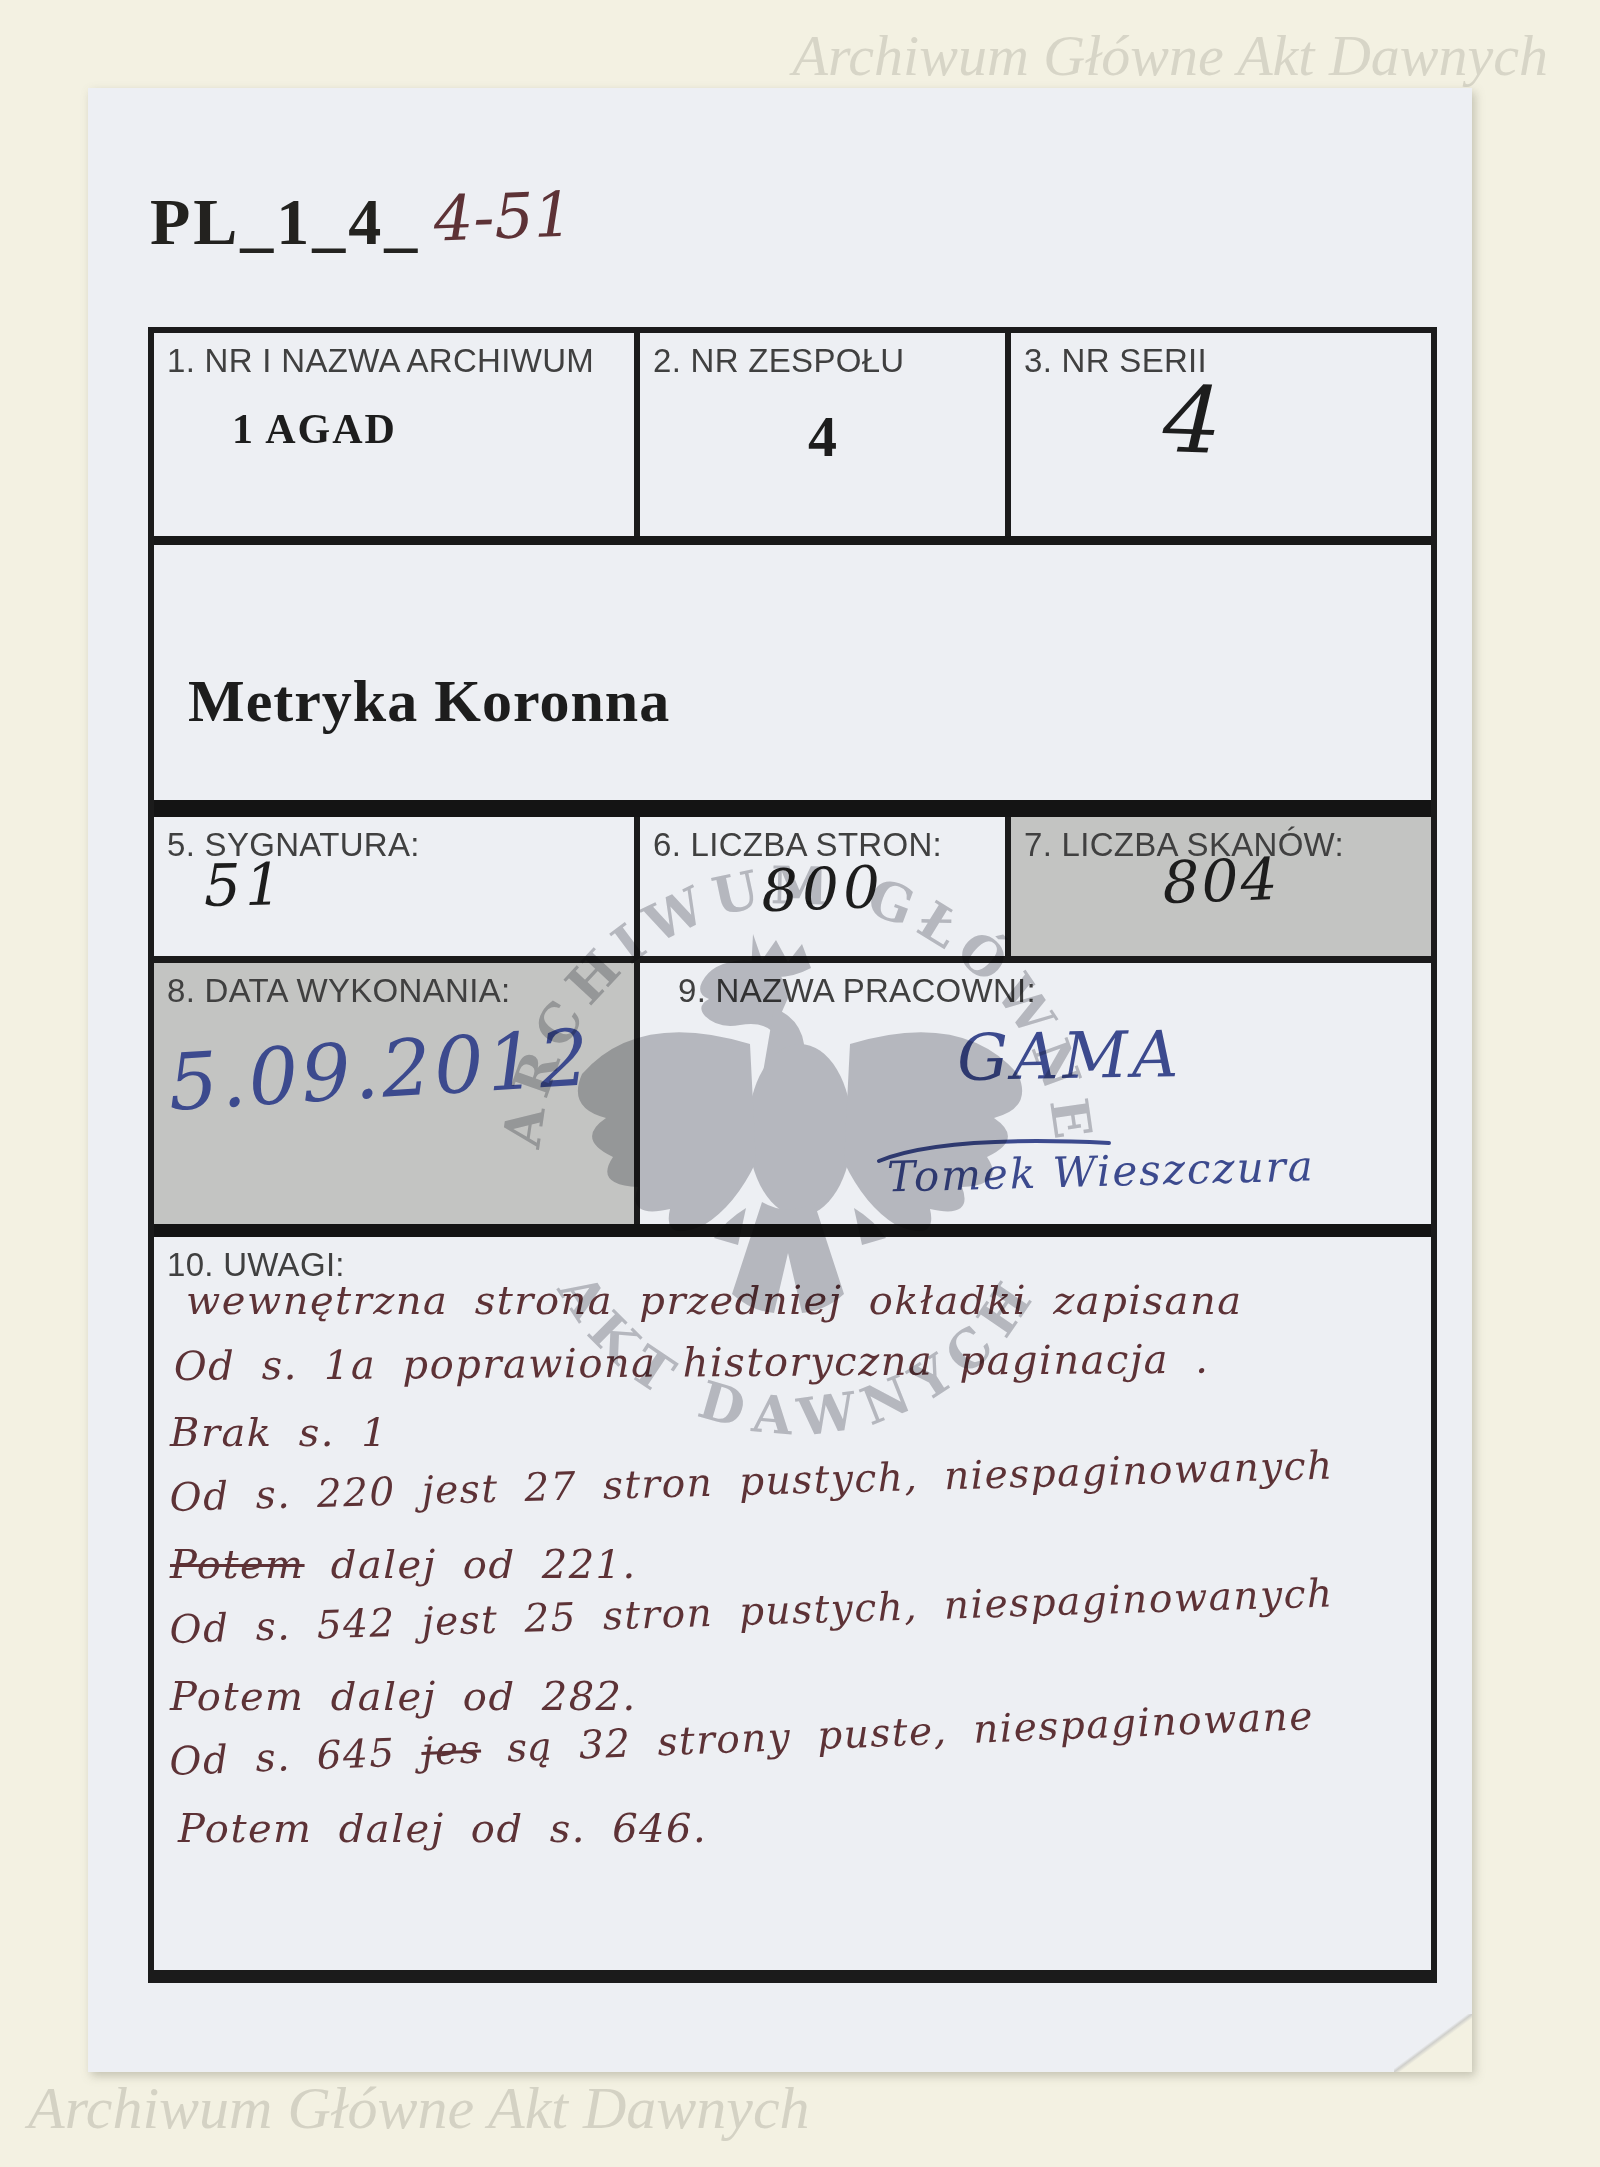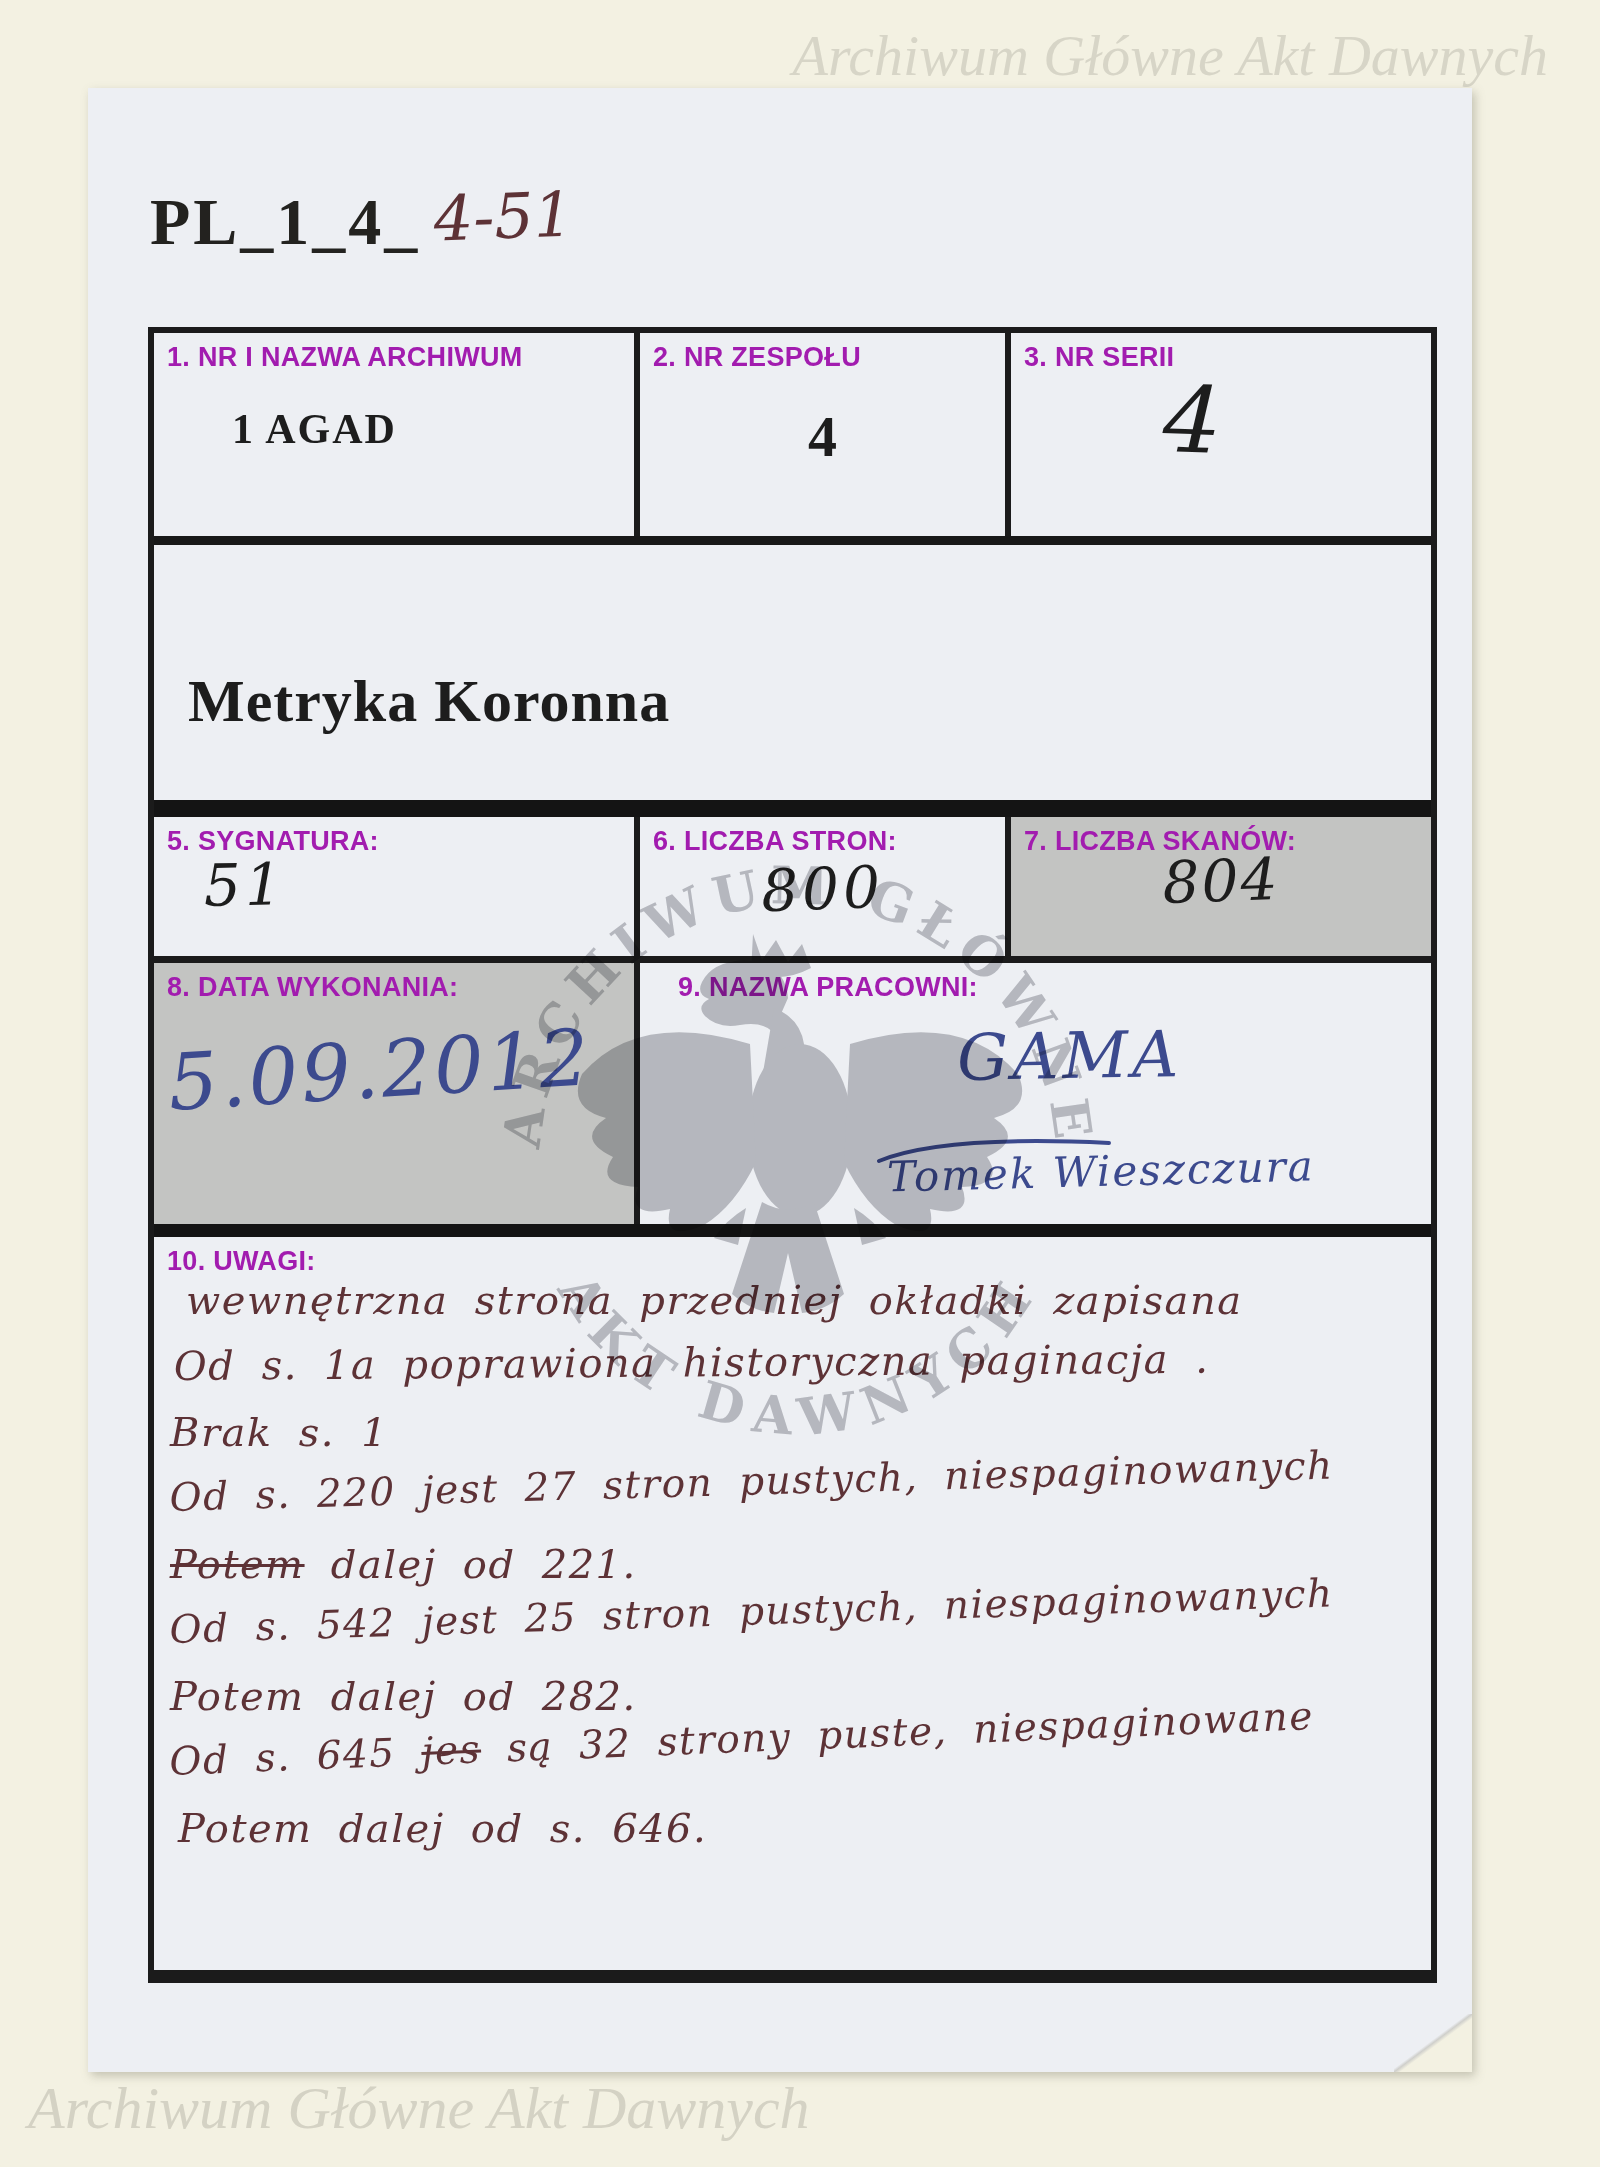--- a/index.html
+++ b/index.html
@@ -35,21 +35,21 @@
   .r2{height:272px;border-bottom:17px solid #141414;}
   .r3{height:146px;border-bottom:7px solid #1b1b1b;}
   .r4{height:274px;border-bottom:13px solid #141414;gap:25px;}
   .r5{flex:1;justify-content:center;}
   .cell{box-sizing:border-box;position:relative;padding:9px 13px;overflow:visible;}
   .cA{width:486px;border-right:6px solid #1b1b1b;}
   .cB{width:371px;border-right:6px solid #1b1b1b;}
   .cC{flex:1;}
   .cfull{width:100%;}
   .gray{background:#c3c4c2;}
-  .lbl{font-weight:bold;font-size:27px;color:#a21caf;letter-spacing:.3px;white-space:nowrap;}
+  .lbl{font-weight:normal;font-size:33px;color:#404040;letter-spacing:.3px;white-space:nowrap;}
 
   .v-serif{position:absolute;font-family:"Liberation Serif",serif;font-weight:bold;color:#1d1d1d;}
   .v1{left:78px;top:72px;font-size:42px;letter-spacing:2px;}
   .v2{left:0;right:0;text-align:center;top:70px;font-size:58px;}
   .v3{left:152px;top:34px;font-size:92px;transform:rotate(2deg);}
   .v4{left:34px;top:122px;font-size:60px;letter-spacing:1px;}
   .v5{left:50px;top:34px;font-size:58px;letter-spacing:4px;transform:rotate(-1deg);}
   .v6{left:0;right:0;text-align:center;top:38px;font-size:58px;letter-spacing:4px;transform:rotate(-2deg);}
   .v7{left:0;right:0;text-align:center;top:30px;font-size:58px;letter-spacing:2px;transform:rotate(-2deg);}
   .v8{left:14px;top:62px;font-size:78px;letter-spacing:3px;transform:rotate(-3.5deg);display:inline-block;position:absolute;}

